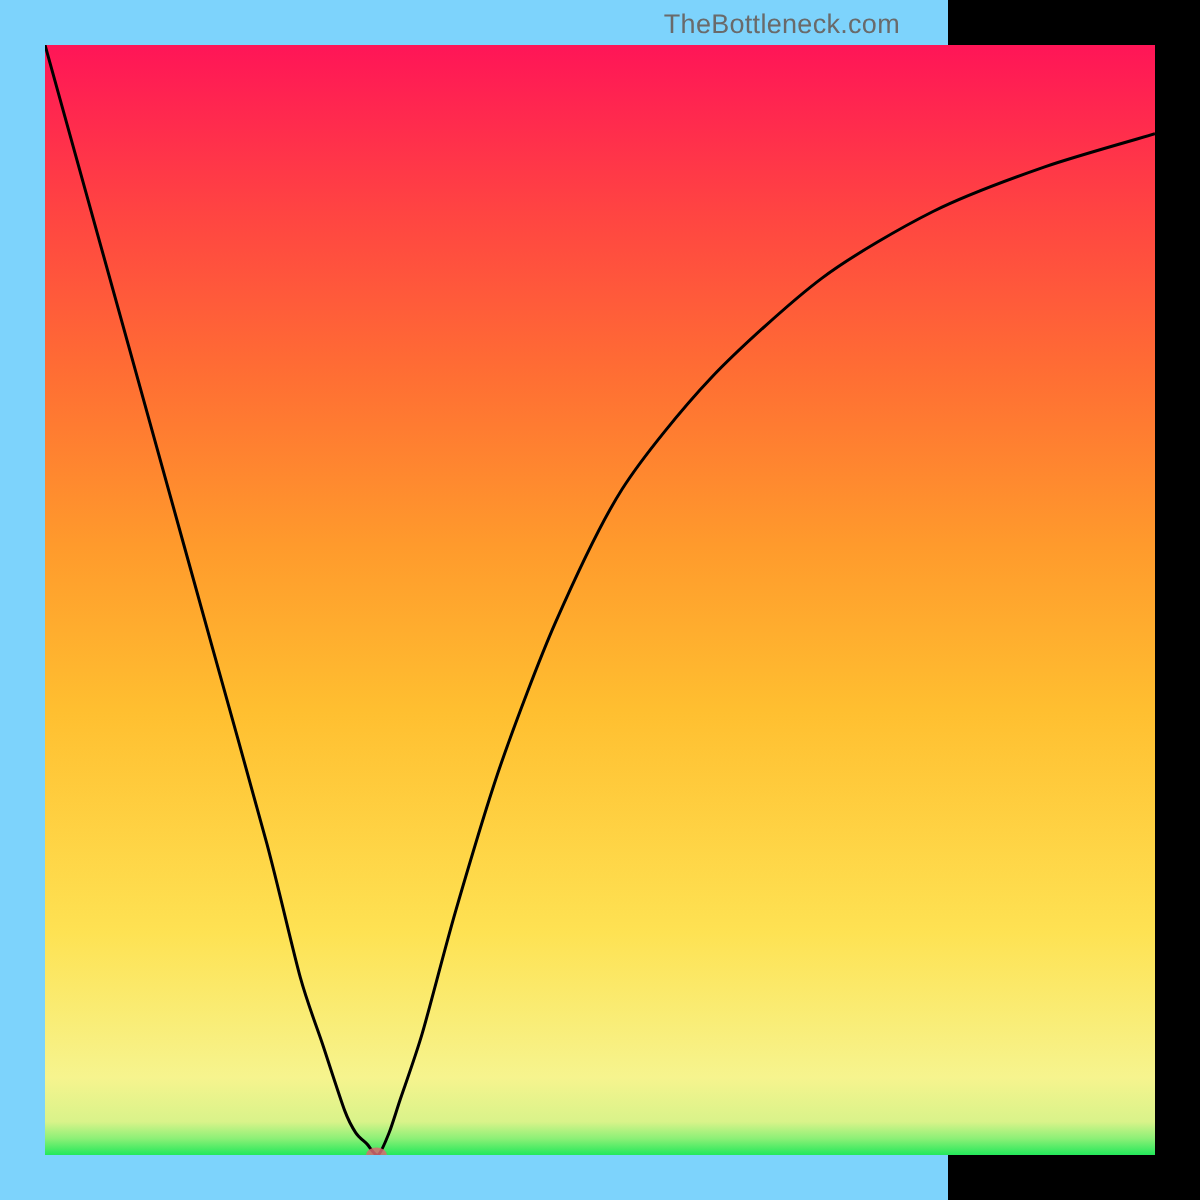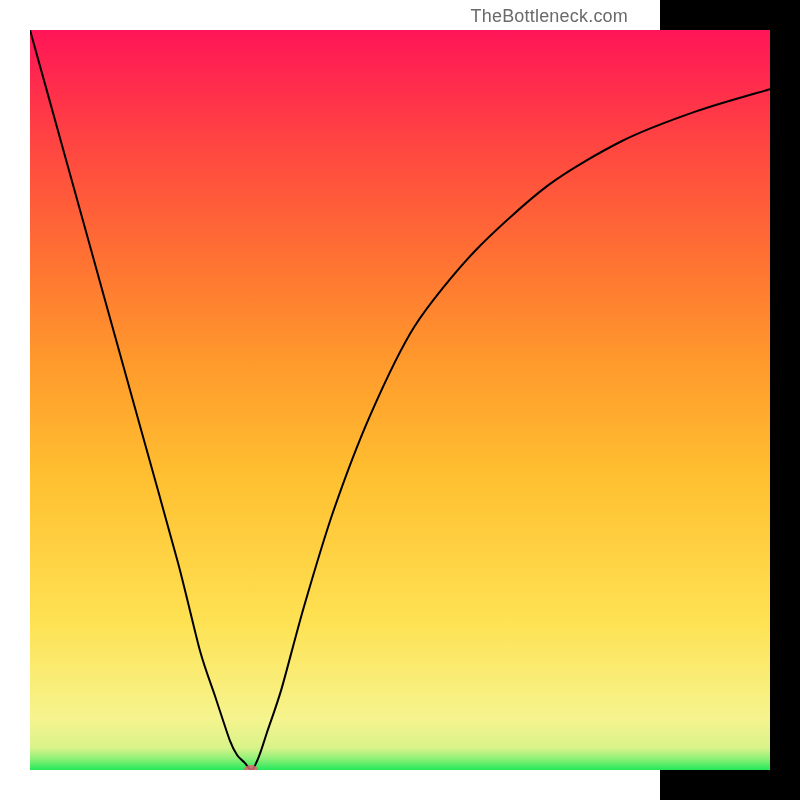--- a/index.html
+++ b/index.html
@@ -8,22 +8,21 @@
     width: 800px;
     height: 800px;
     overflow: hidden;
     background: #000;
     font-family: Arial, Helvetica, sans-serif;
   }
   .frame {
     position: relative;
     width: 632px;
     height: 800px;
-    background: #ffffff;
-    padding-left: 28px;
+    background: #7dd3fc;
   }
   .plot-area {
     position: absolute;
     left: 30px;
     top: 30px;
     width: 740px;
     height: 740px;
     overflow: hidden;
   }
   .gradient-bg {

